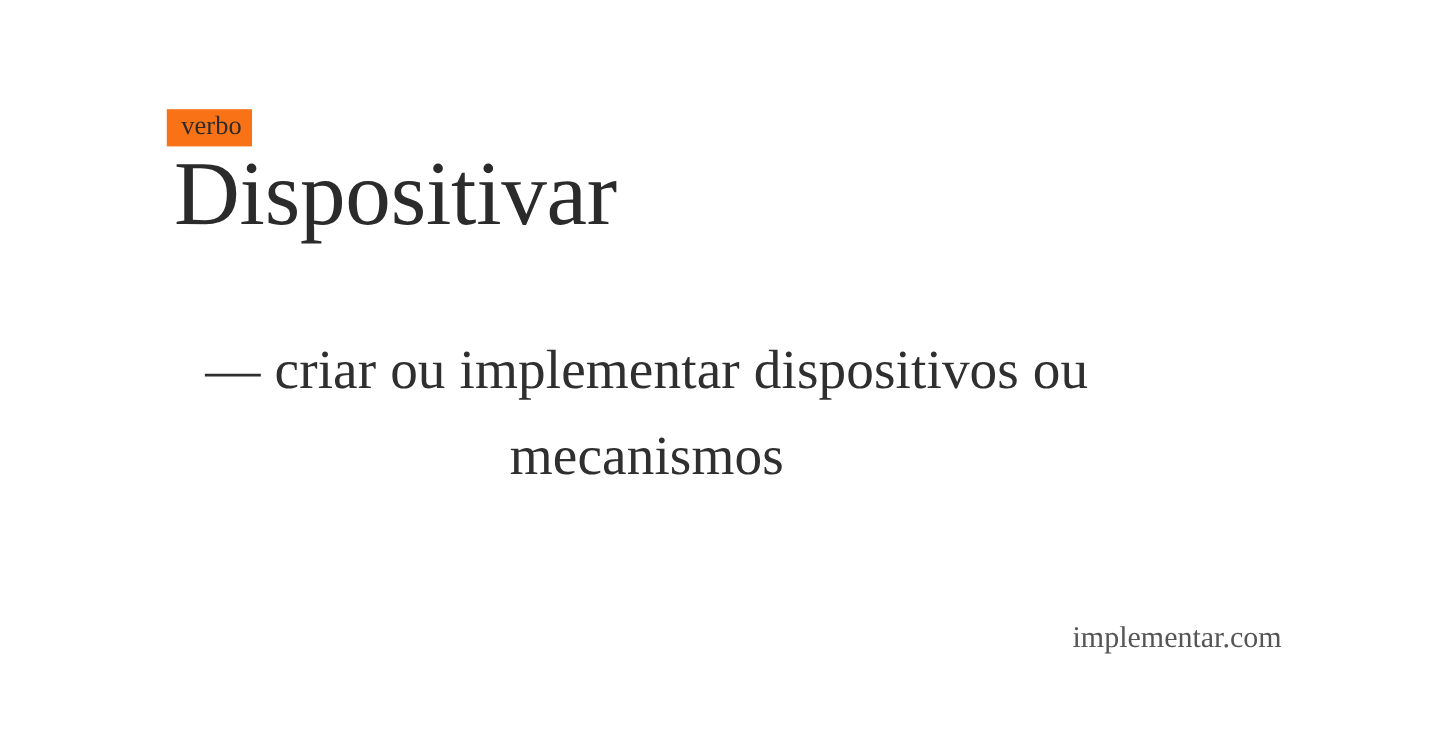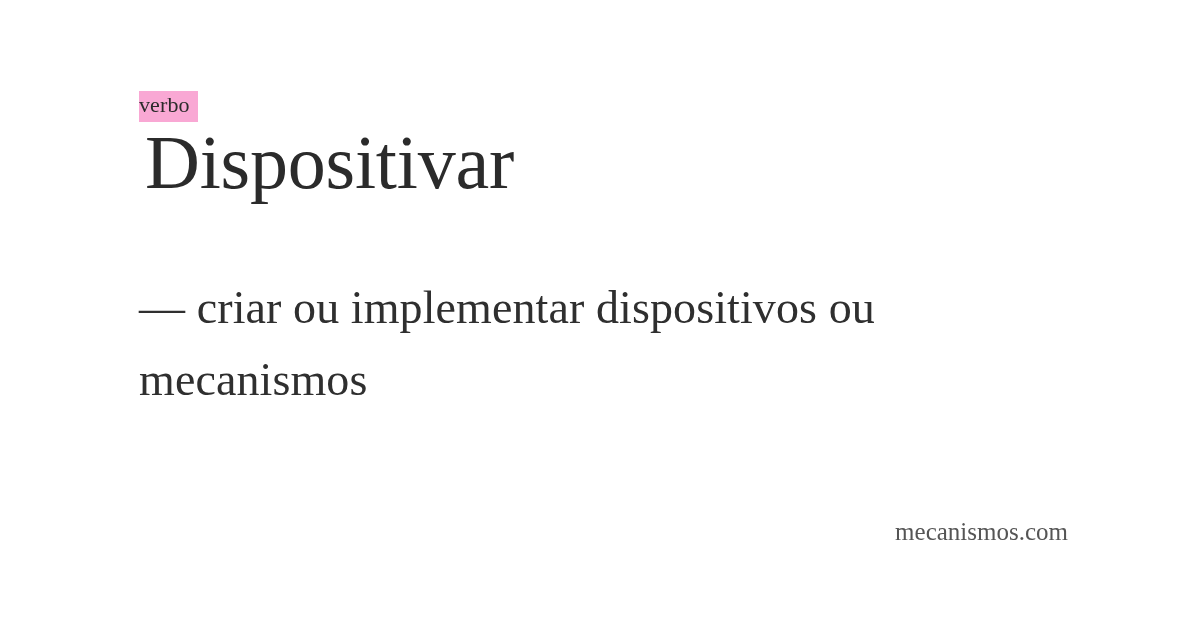--- a/index.html
+++ b/index.html
@@ -27,26 +27,26 @@
 
   
   .badge-row {
     position: absolute;
     left: 139px;
     top: 91px;
   }
 
   .pos-badge {
     display: inline-block;
-    background: #f9a8d4;
+    background: #f97316;
     color: #2b2b2b;
     font-family: "Liberation Serif", "DejaVu Serif", serif;
     font-size: 22px;
     line-height: 1.22;
-    padding: 1px 8px 3px 0;
+    padding: 1px 8px 3px 12px;
     letter-spacing: 0.1px;
     white-space: nowrap;
   }
 
   
   .headword {
     position: absolute;
     left: 145px;
     top: 122px;
     margin: 0;
@@ -64,20 +64,21 @@
     position: absolute;
     left: 139px;
     top: 272px;
     width: 800px;
     margin: 0;
     font-family: "Liberation Serif", "DejaVu Serif", serif;
     font-size: 46px;
     line-height: 72px;
     color: #2f2f2f;
     letter-spacing: 0.1px;
+    text-align: center;
   }
 
   .definition .dash {
     font-family: "Liberation Serif", "DejaVu Serif", serif;
   }
 
   
   .source {
     position: absolute;
     right: 132px;
@@ -98,15 +99,15 @@
   <div class="badge-row">
     <span class="pos-badge">verbo</span>
   </div>
 
   <h1 class="headword">Dispositivar</h1>
 
   <p class="definition">
     <span class="dash">— </span><span>criar ou implementar dispositivos ou mecanismos</span>
   </p>
 
-  <p class="source">mecanismos.com</p>
+  <p class="source">implementar.com</p>
 
 </div>
 
 </body></html>

